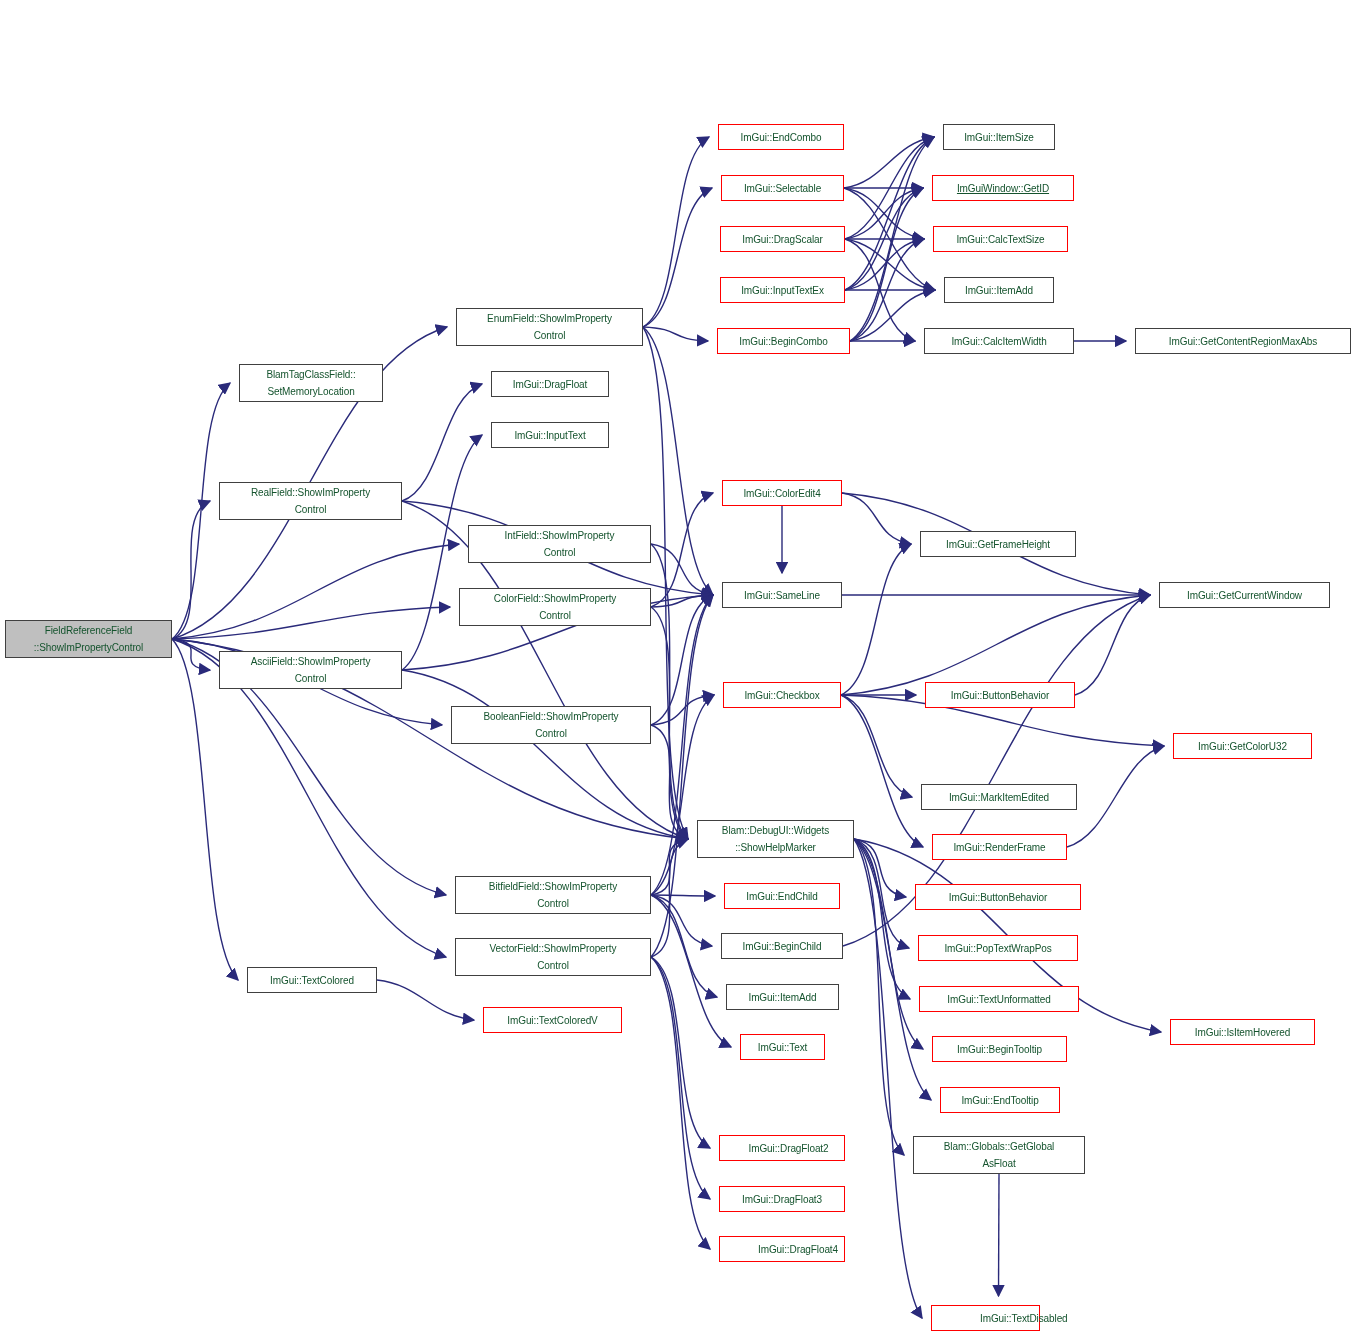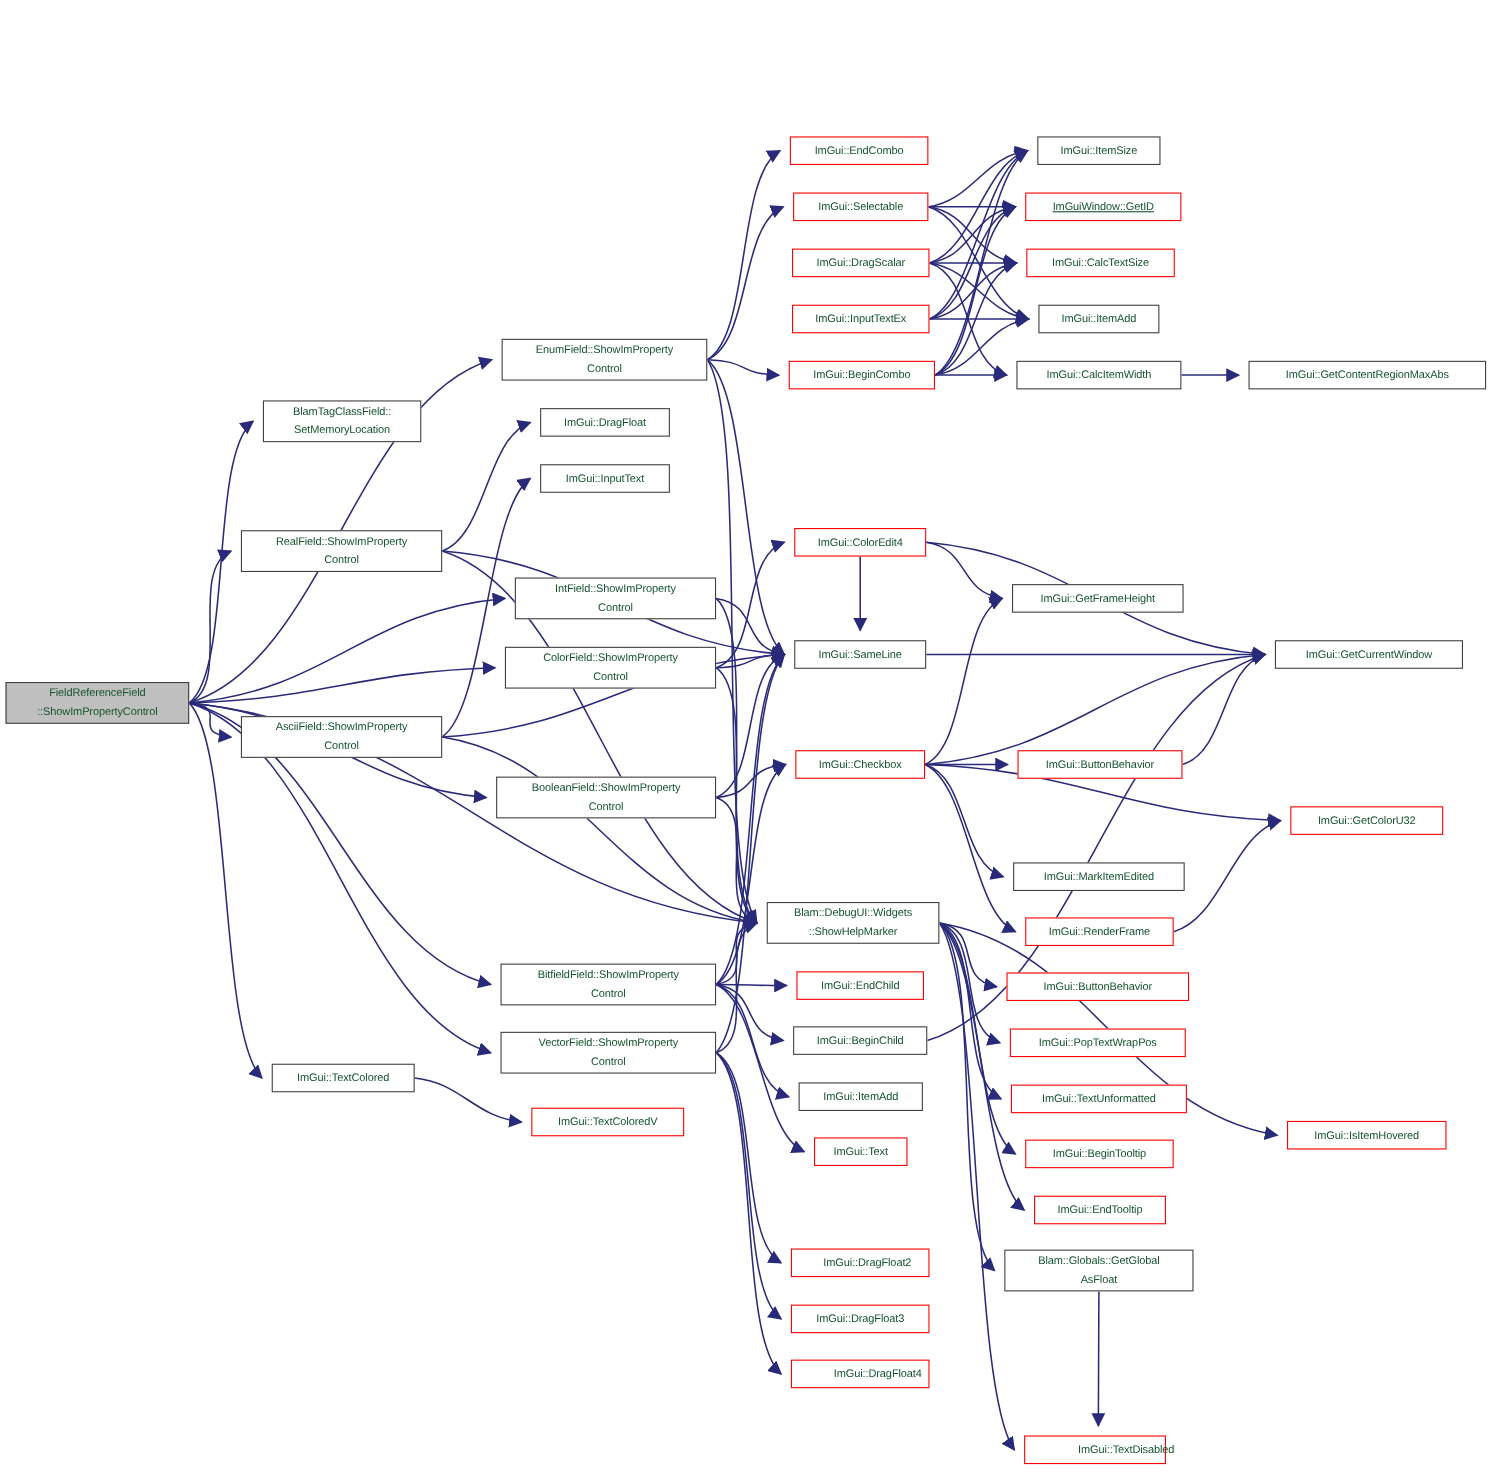--- a/index.html
+++ b/index.html
@@ -161,19 +161,19 @@
       <div class="node red" style="left: 925px; top: 682px; width: 150px; height: 26px;"><span>ImGui::ButtonBehavior</span></div>
       <div class="node" style="left: 921px; top: 784px; width: 156px; height: 26px;"><span>ImGui::MarkItemEdited</span></div>
       <div class="node red" style="left: 932px; top: 834px; width: 135px; height: 26px;"><span>ImGui::RenderFrame</span></div>
       <div class="node red" style="left: 915px; top: 884px; width: 166px; height: 26px;"><span>ImGui::ButtonBehavior</span></div>
       <div class="node red" style="left: 918px; top: 935px; width: 160px; height: 26px;"><span>ImGui::PopTextWrapPos</span></div>
       <div class="node red" style="left: 919px; top: 986px; width: 160px; height: 26px;"><span>ImGui::TextUnformatted</span></div>
       <div class="node red" style="left: 932px; top: 1036px; width: 135px; height: 26px;"><span>ImGui::BeginTooltip</span></div>
       <div class="node red" style="left: 940px; top: 1087px; width: 120px; height: 26px;"><span>ImGui::EndTooltip</span></div>
       <div class="node" style="left: 913px; top: 1136px; width: 172px; height: 38px;"><span>Blam::Globals::GetGlobal
 AsFloat</span></div>
-      <div class="node red" style="left: 931px; top: 1305px; width: 129px; height: 26px; padding-left: 48px;"><span>ImGui::TextDisabled</span></div>
+      <div class="node red" style="left: 931px; top: 1305px; width: 109px; height: 26px; padding-left: 48px;"><span>ImGui::TextDisabled</span></div>
       <div class="node" style="left: 1135px; top: 328px; width: 216px; height: 26px;"><span>ImGui::GetContentRegionMaxAbs</span></div>
       <div class="node" style="left: 1159px; top: 582px; width: 171px; height: 26px;"><span>ImGui::GetCurrentWindow</span></div>
       <div class="node red" style="left: 1173px; top: 733px; width: 139px; height: 26px;"><span>ImGui::GetColorU32</span></div>
       <div class="node red" style="left: 1170px; top: 1019px; width: 145px; height: 26px;"><span>ImGui::IsItemHovered</span></div>
     </div>
 </div>
 
 </body></html>

